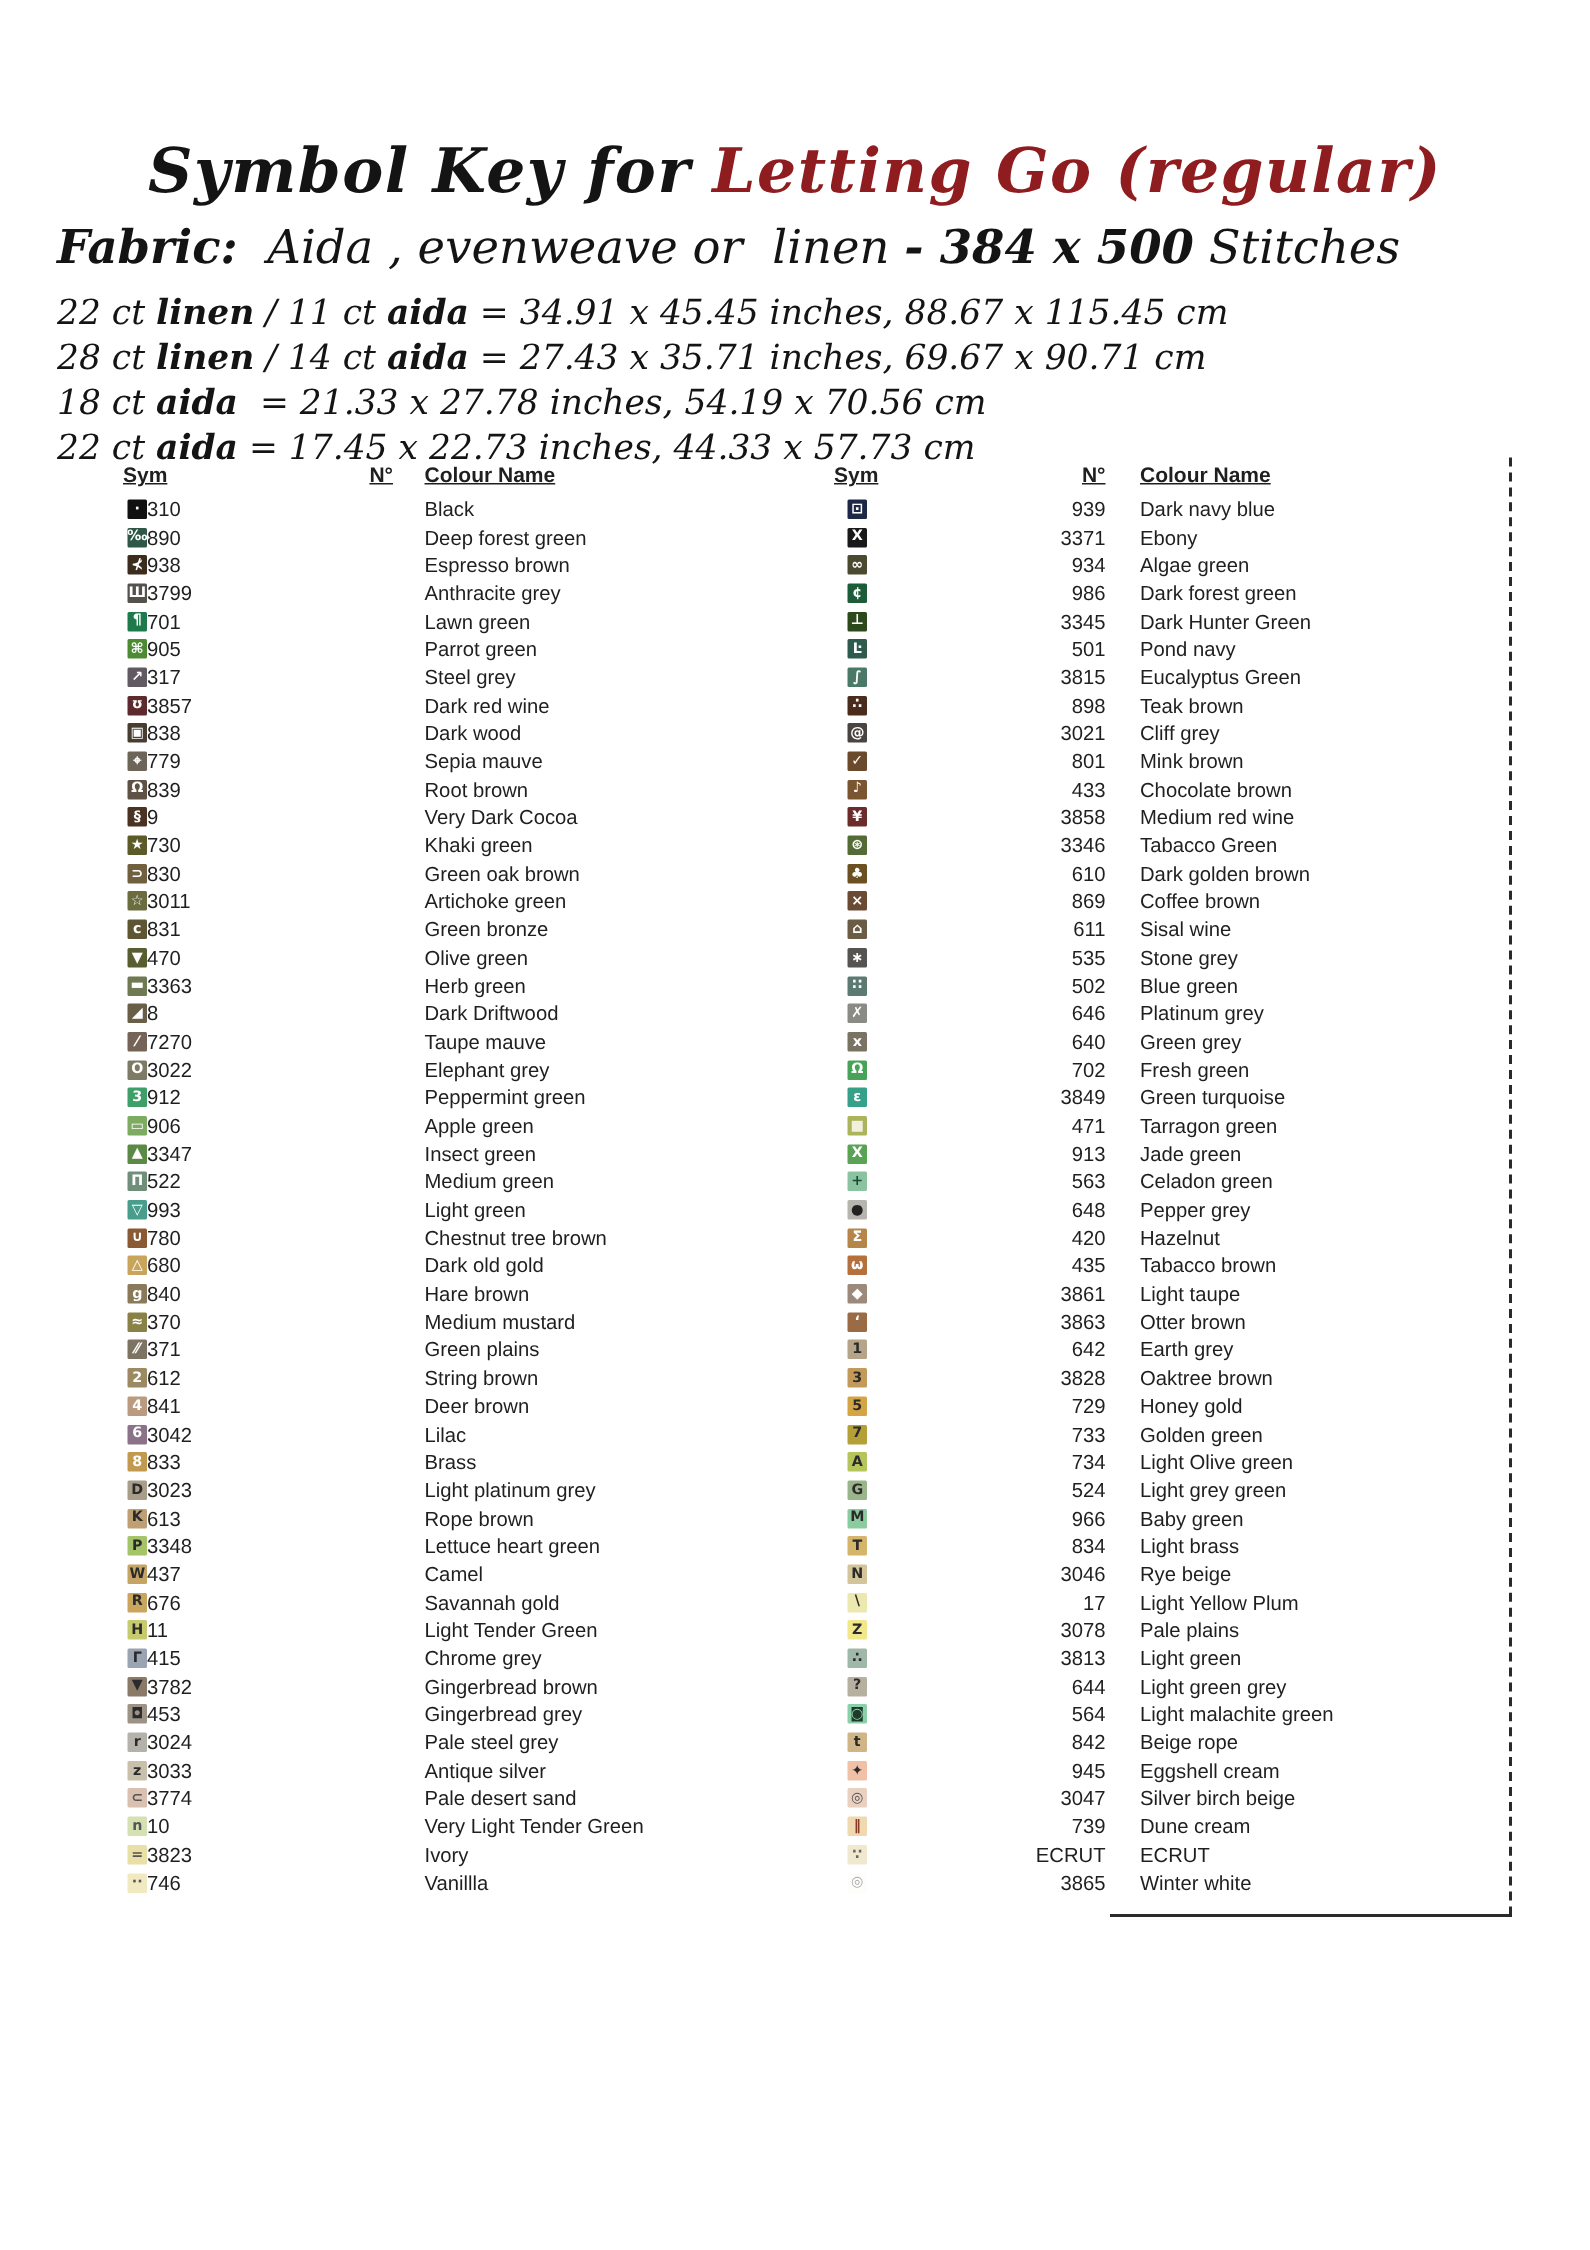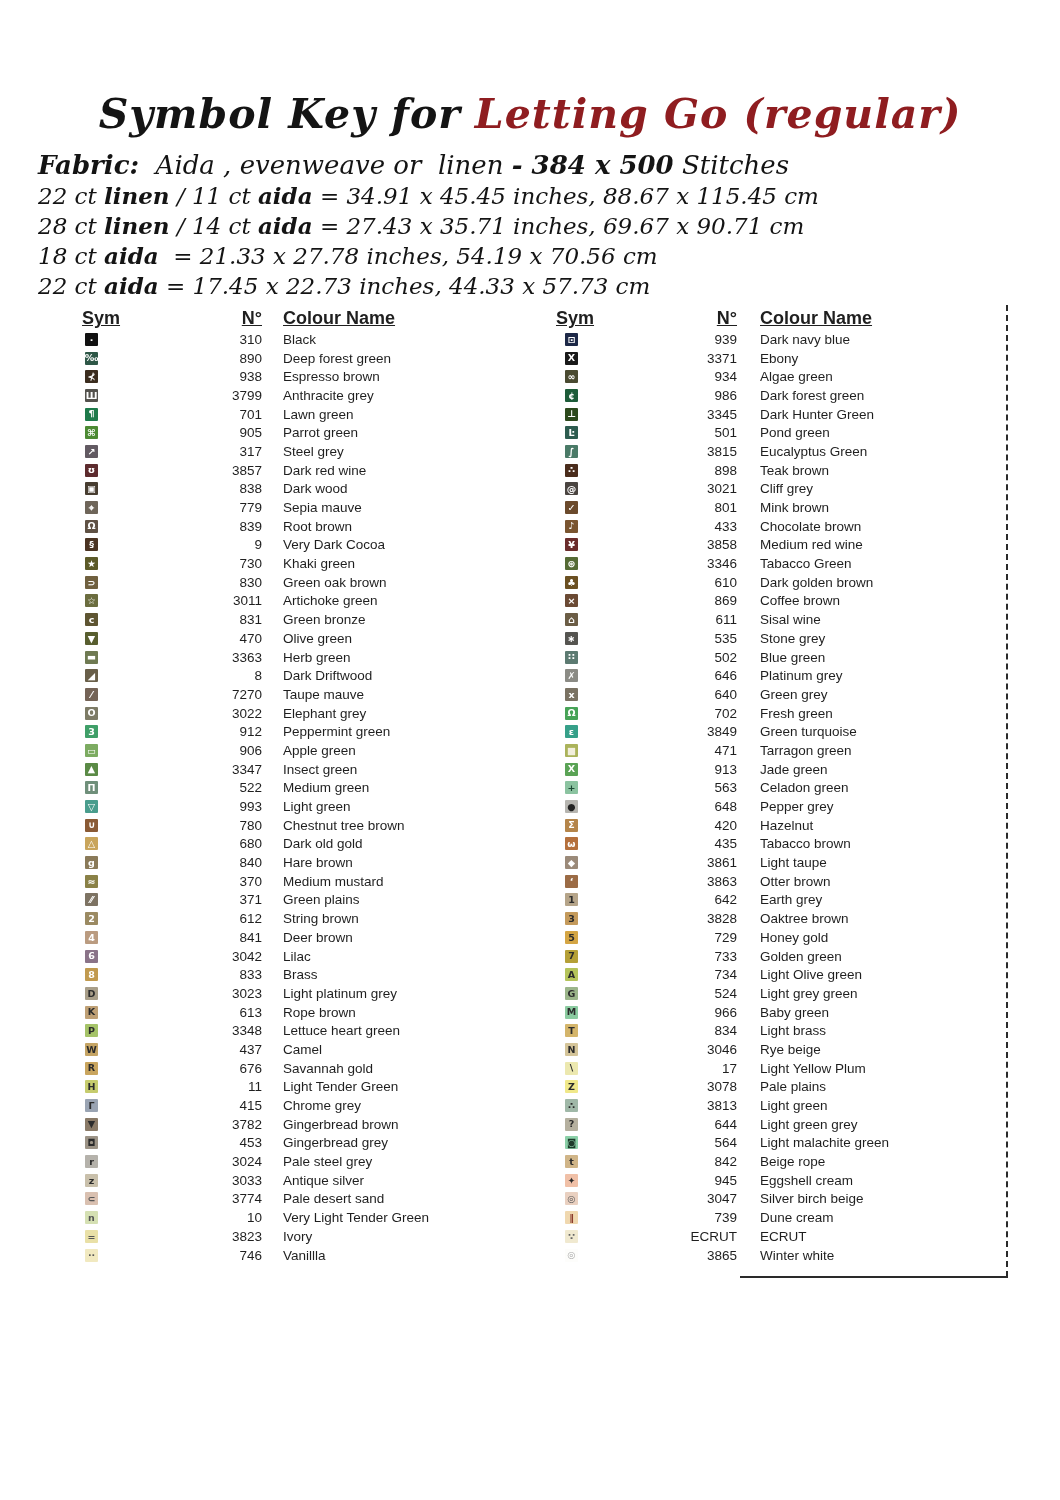--- a/index.html
+++ b/index.html
@@ -25,44 +25,44 @@
   #title .t-name{color:#8f1d20;margin-left:14px;}
   
   #fabric-lines{
     position:absolute;left:38px;top:150px;width:990px;
     font-family:"DejaVu Serif",serif;
     font-style:italic;
     font-size:23px;line-height:30px;
     color:#141414;
     white-space:pre-wrap;
   }
-  .fabric-line:first-child{font-size:26px;margin-bottom:1px;}
+  .fabric-line:first-child{font-size:31px;margin-bottom:14px;}
   .fb{font-weight:bold;}
   
   .key-col{position:absolute;top:308px;}
   #col-wrap-0{left:82px;}
   #col-wrap-1{left:556px;}
-  .key-header{display:flex;align-items:flex-start;height:22px;font-weight:bold;font-size:18px;}
+  .key-header{display:flex;align-items:flex-start;height:22px;font-weight:bold;font-size:14px;}
   .key-header span{text-decoration:underline;}
   .h-sym{display:inline-block;width:34px;}
   #col-wrap-0 .h-num{display:inline-block;width:146px;text-align:right;}
   #col-wrap-1 .h-num{display:inline-block;width:147px;text-align:right;}
   #col-wrap-0 .h-name{display:inline-block;margin-left:21px;}
   #col-wrap-1 .h-name{display:inline-block;margin-left:23px;}
   .key-row{display:flex;align-items:center;height:18.7px;font-size:13.5px;}
   .sym{
     flex:0 0 13px;width:13px;height:13px;
     display:flex;align-items:center;justify-content:center;
     font-family:"DejaVu Sans",sans-serif;
     font-size:9.5px;font-weight:bold;line-height:1;
     border-radius:1px;overflow:hidden;white-space:nowrap;
   }
   #col-wrap-0 .sym{margin-left:3px;}
   #col-wrap-1 .sym{margin-left:9px;}
-  #col-wrap-0 .num{width:164px;text-align:right;}
+  #col-wrap-0 .num{width:164px;}
   #col-wrap-1 .num{width:159px;text-align:right;}
   #col-wrap-0 .cname{margin-left:21px;white-space:nowrap;}
   #col-wrap-1 .cname{margin-left:23px;white-space:nowrap;}
   
   #right-dash{
     position:absolute;left:1006px;top:305px;height:972px;width:0;
     border-left:2px dashed #2a2a2a;
   }
   #bottom-rule{
     position:absolute;left:740px;top:1276px;width:268px;height:2px;
@@ -366,21 +366,21 @@
     <span class="cname">Dark forest green</span>
   </div>
         <div class="key-row">
     <span class="sym" style="background: rgb(44, 73, 28); color: rgb(255, 255, 255);">⊥</span>
     <span class="num">3345</span>
     <span class="cname">Dark Hunter Green</span>
   </div>
         <div class="key-row">
     <span class="sym" style="background: rgb(45, 92, 79); color: rgb(255, 255, 255);">Ŀ</span>
     <span class="num">501</span>
-    <span class="cname">Pond green</span>
+    <span class="cname">Pond navy</span>
   </div>
         <div class="key-row">
     <span class="sym" style="background: rgb(74, 122, 103); color: rgb(255, 255, 255);">∫</span>
     <span class="num">3815</span>
     <span class="cname">Eucalyptus Green</span>
   </div>
         <div class="key-row">
     <span class="sym" style="background: rgb(74, 44, 28); color: rgb(255, 255, 255);">∴</span>
     <span class="num">898</span>
     <span class="cname">Teak brown</span>

